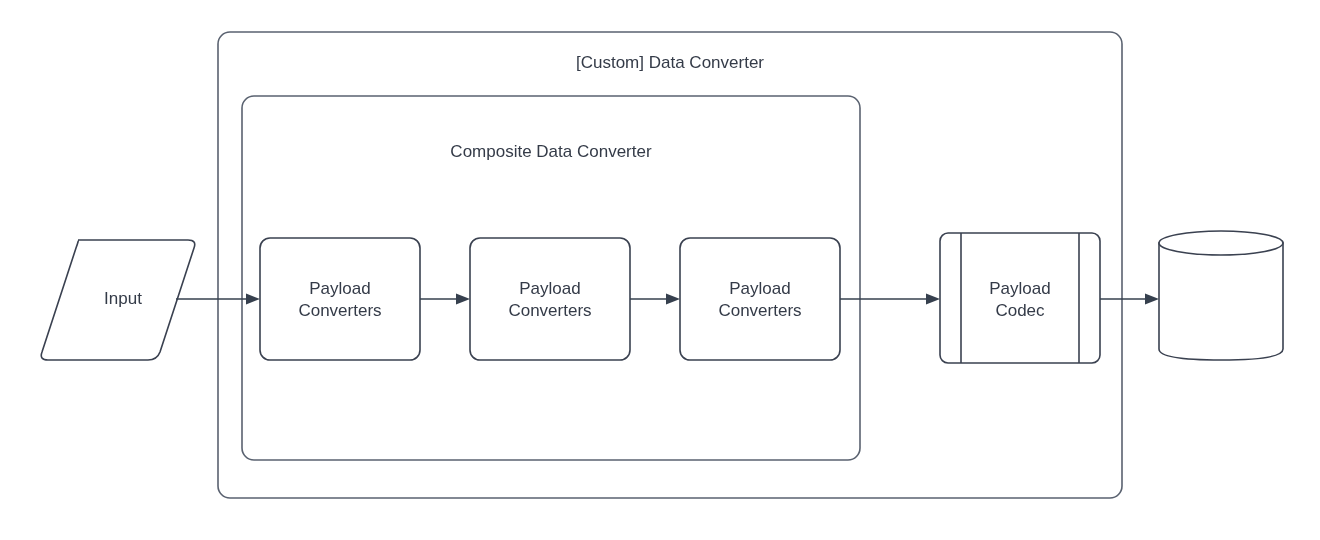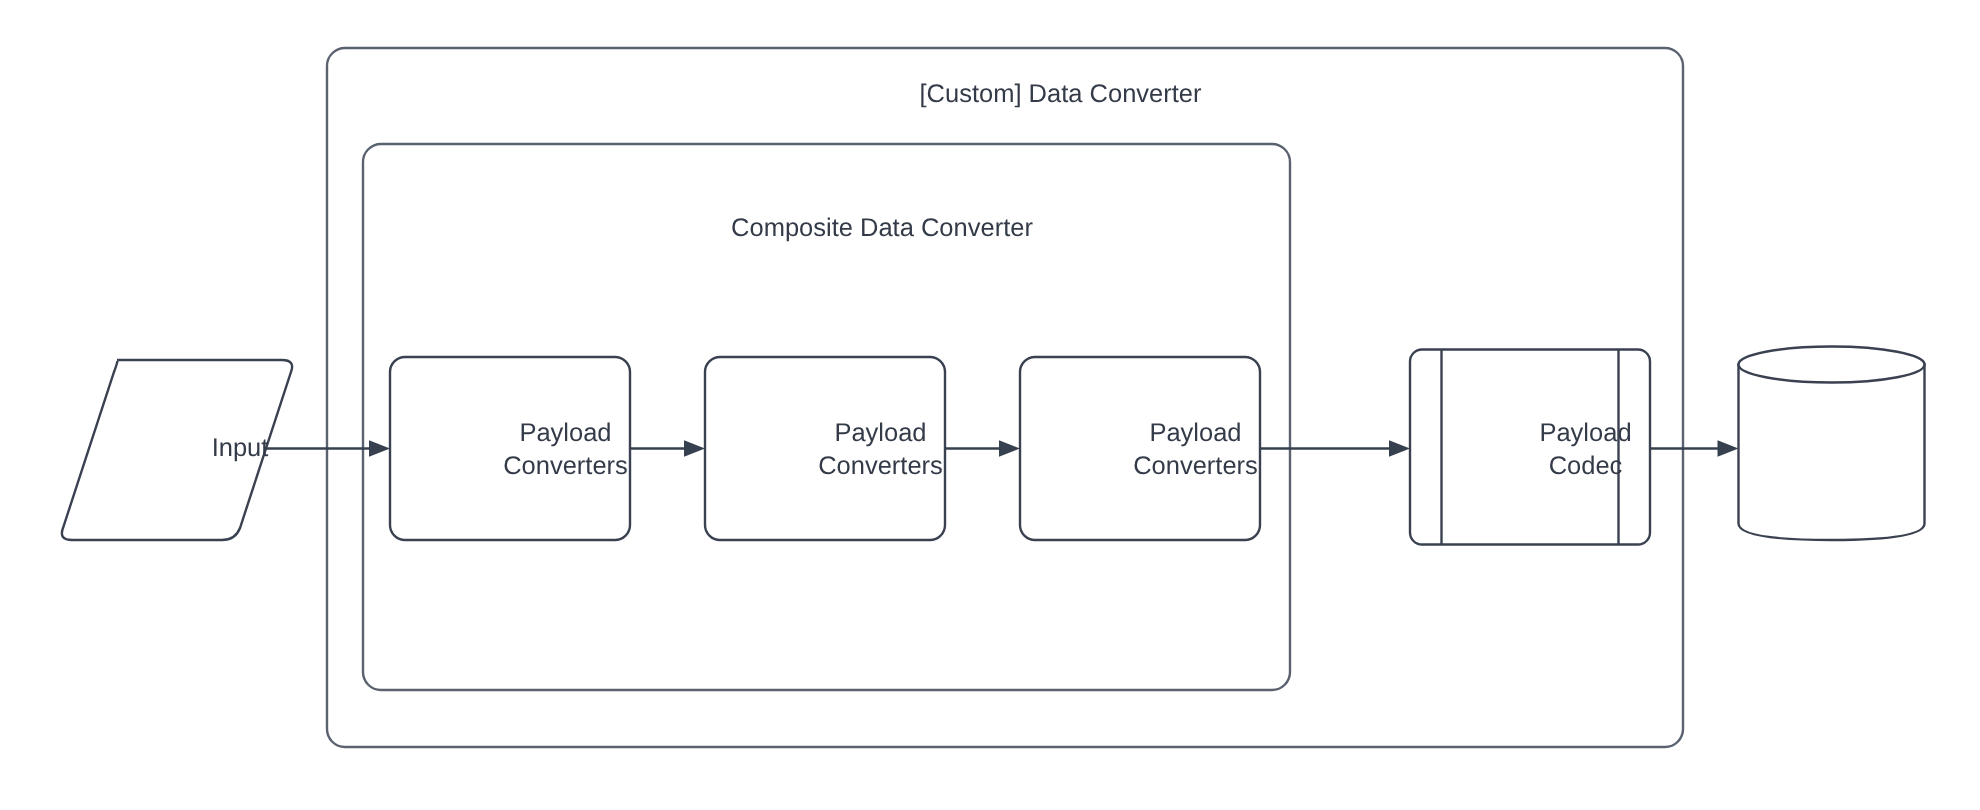--- a/index.html
+++ b/index.html
@@ -61,21 +61,20 @@
   .label-container-title {
     font-size: 17px;
   }
   .label-node {
     font-size: 17px;
   }
   .centered {
     display: flex;
     align-items: center;
     justify-content: center;
-    padding-left: 37px;
   }
 </style>
 </head>
 <body>
 
 <div id="diagram-canvas">
 
   <svg id="diagram-svg" viewBox="0 0 1320 540" xmlns="http://www.w3.org/2000/svg">
 
     <rect class="shape-stroke-light" x="218" y="32" width="904" height="466" rx="12" ry="12"></rect>

